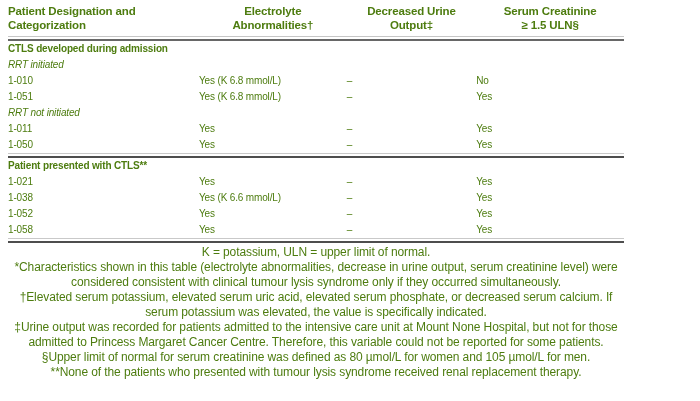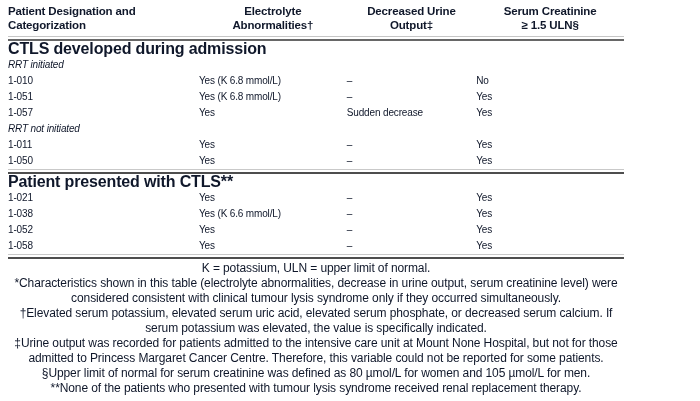--- a/index.html
+++ b/index.html
@@ -7,21 +7,21 @@
     padding: 0;
     background: #ffffff;
   }
   .page {
     position: relative;
     width: 632px;
     height: 401px;
     box-sizing: border-box;
     padding: 2px 8px 0 8px;
     font-family: "Liberation Sans", sans-serif;
-    color: #0f172a;
+    color: #4d7c0f;
     overflow: hidden;
     letter-spacing: -0.15px;
   }
   table {
     width: 100%;
     border-collapse: collapse;
     table-layout: fixed;
   }
   th {
     font-size: 11.5px;
@@ -40,21 +40,21 @@
     line-height: 16px;
     padding: 0;
     vertical-align: top;
     text-align: left;
   }
   td.c {
     text-align: left;
   }
   tr.section td {
     font-weight: bold;
-    font-size: 16px;
+    font-size: 10px;
   }
   tr.subsection td {
     font-style: italic;
   }
   tr.rule-row td {
     padding: 0;
     line-height: 0;
   }
   .rule {
     height: 6px;
@@ -126,26 +126,20 @@
         <td class="c">Yes (K 6.8 mmol/L)</td>
         <td class="c">–</td>
         <td class="c">No</td>
       </tr>
       <tr class="data">
         <td>1-051</td>
         <td class="c">Yes (K 6.8 mmol/L)</td>
         <td class="c">–</td>
         <td class="c">Yes</td>
       </tr>
-      <tr class="data">
-        <td>1-057</td>
-        <td class="c">Yes</td>
-        <td class="c">Sudden decrease</td>
-        <td class="c">Yes</td>
-      </tr>
 
       <tr class="subsection">
         <td colspan="4">RRT not initiated</td>
       </tr>
 
       <tr class="data">
         <td>1-011</td>
         <td class="c">Yes</td>
         <td class="c">–</td>
         <td class="c">Yes</td>

